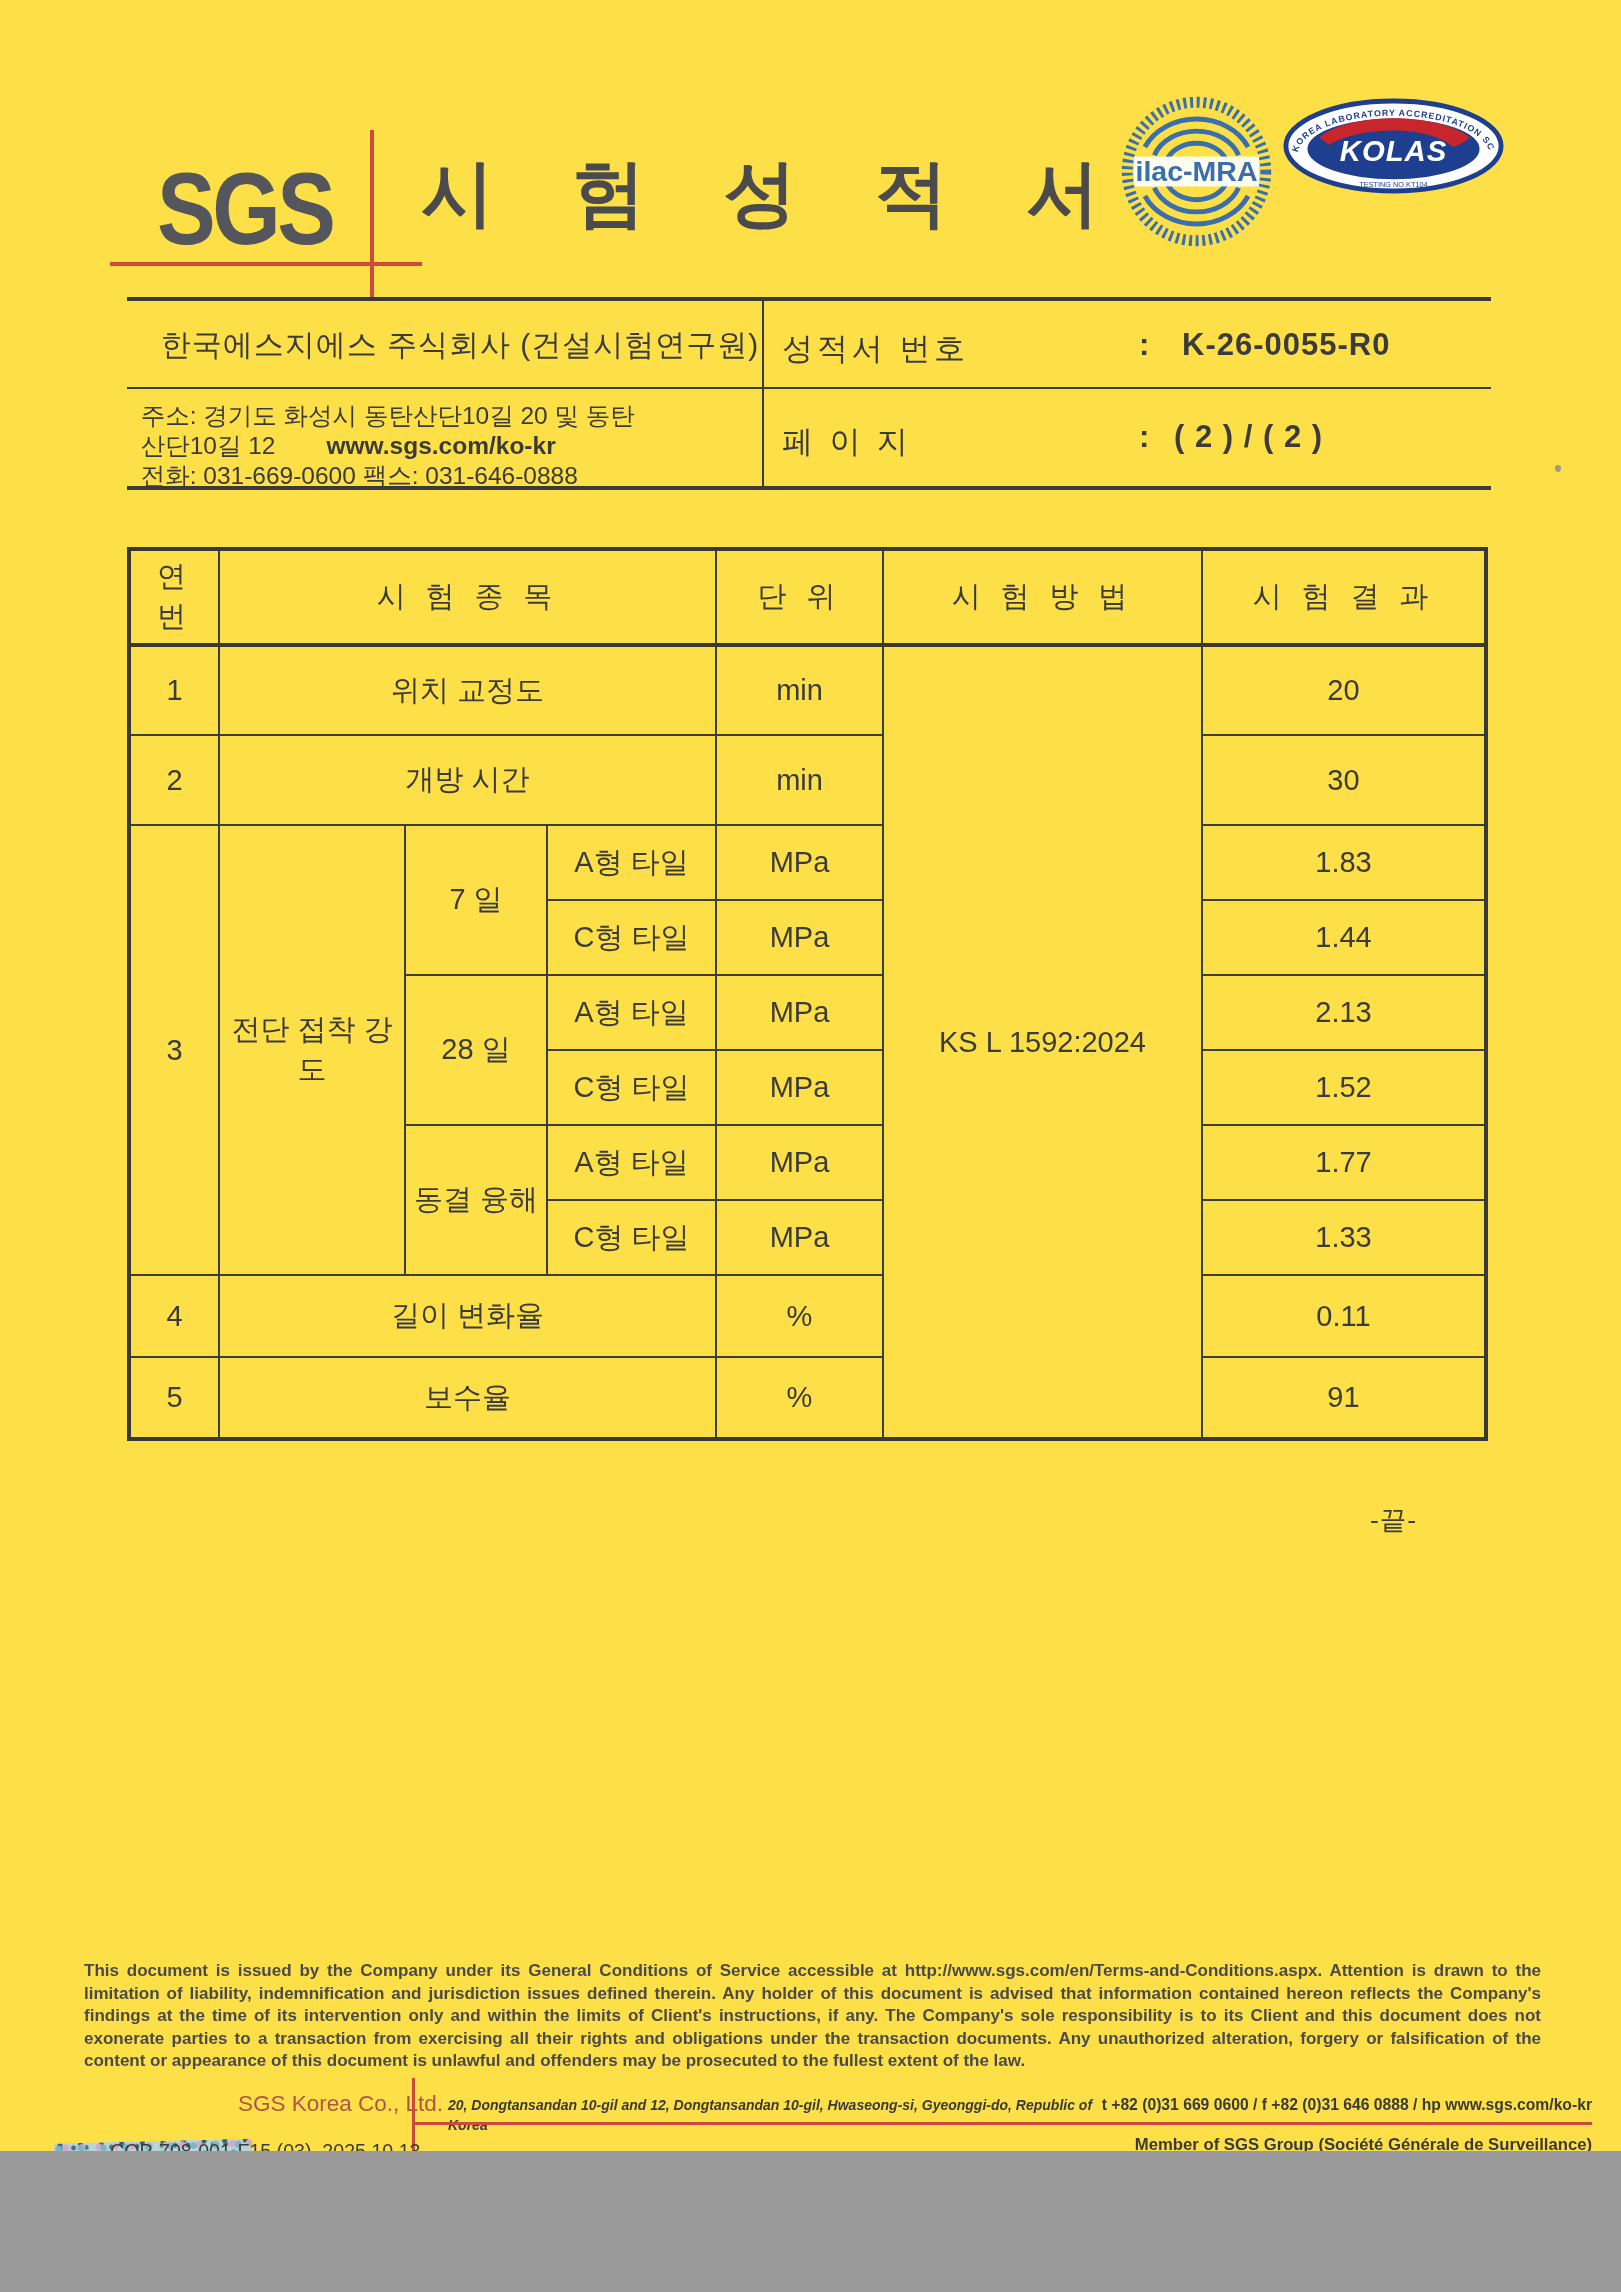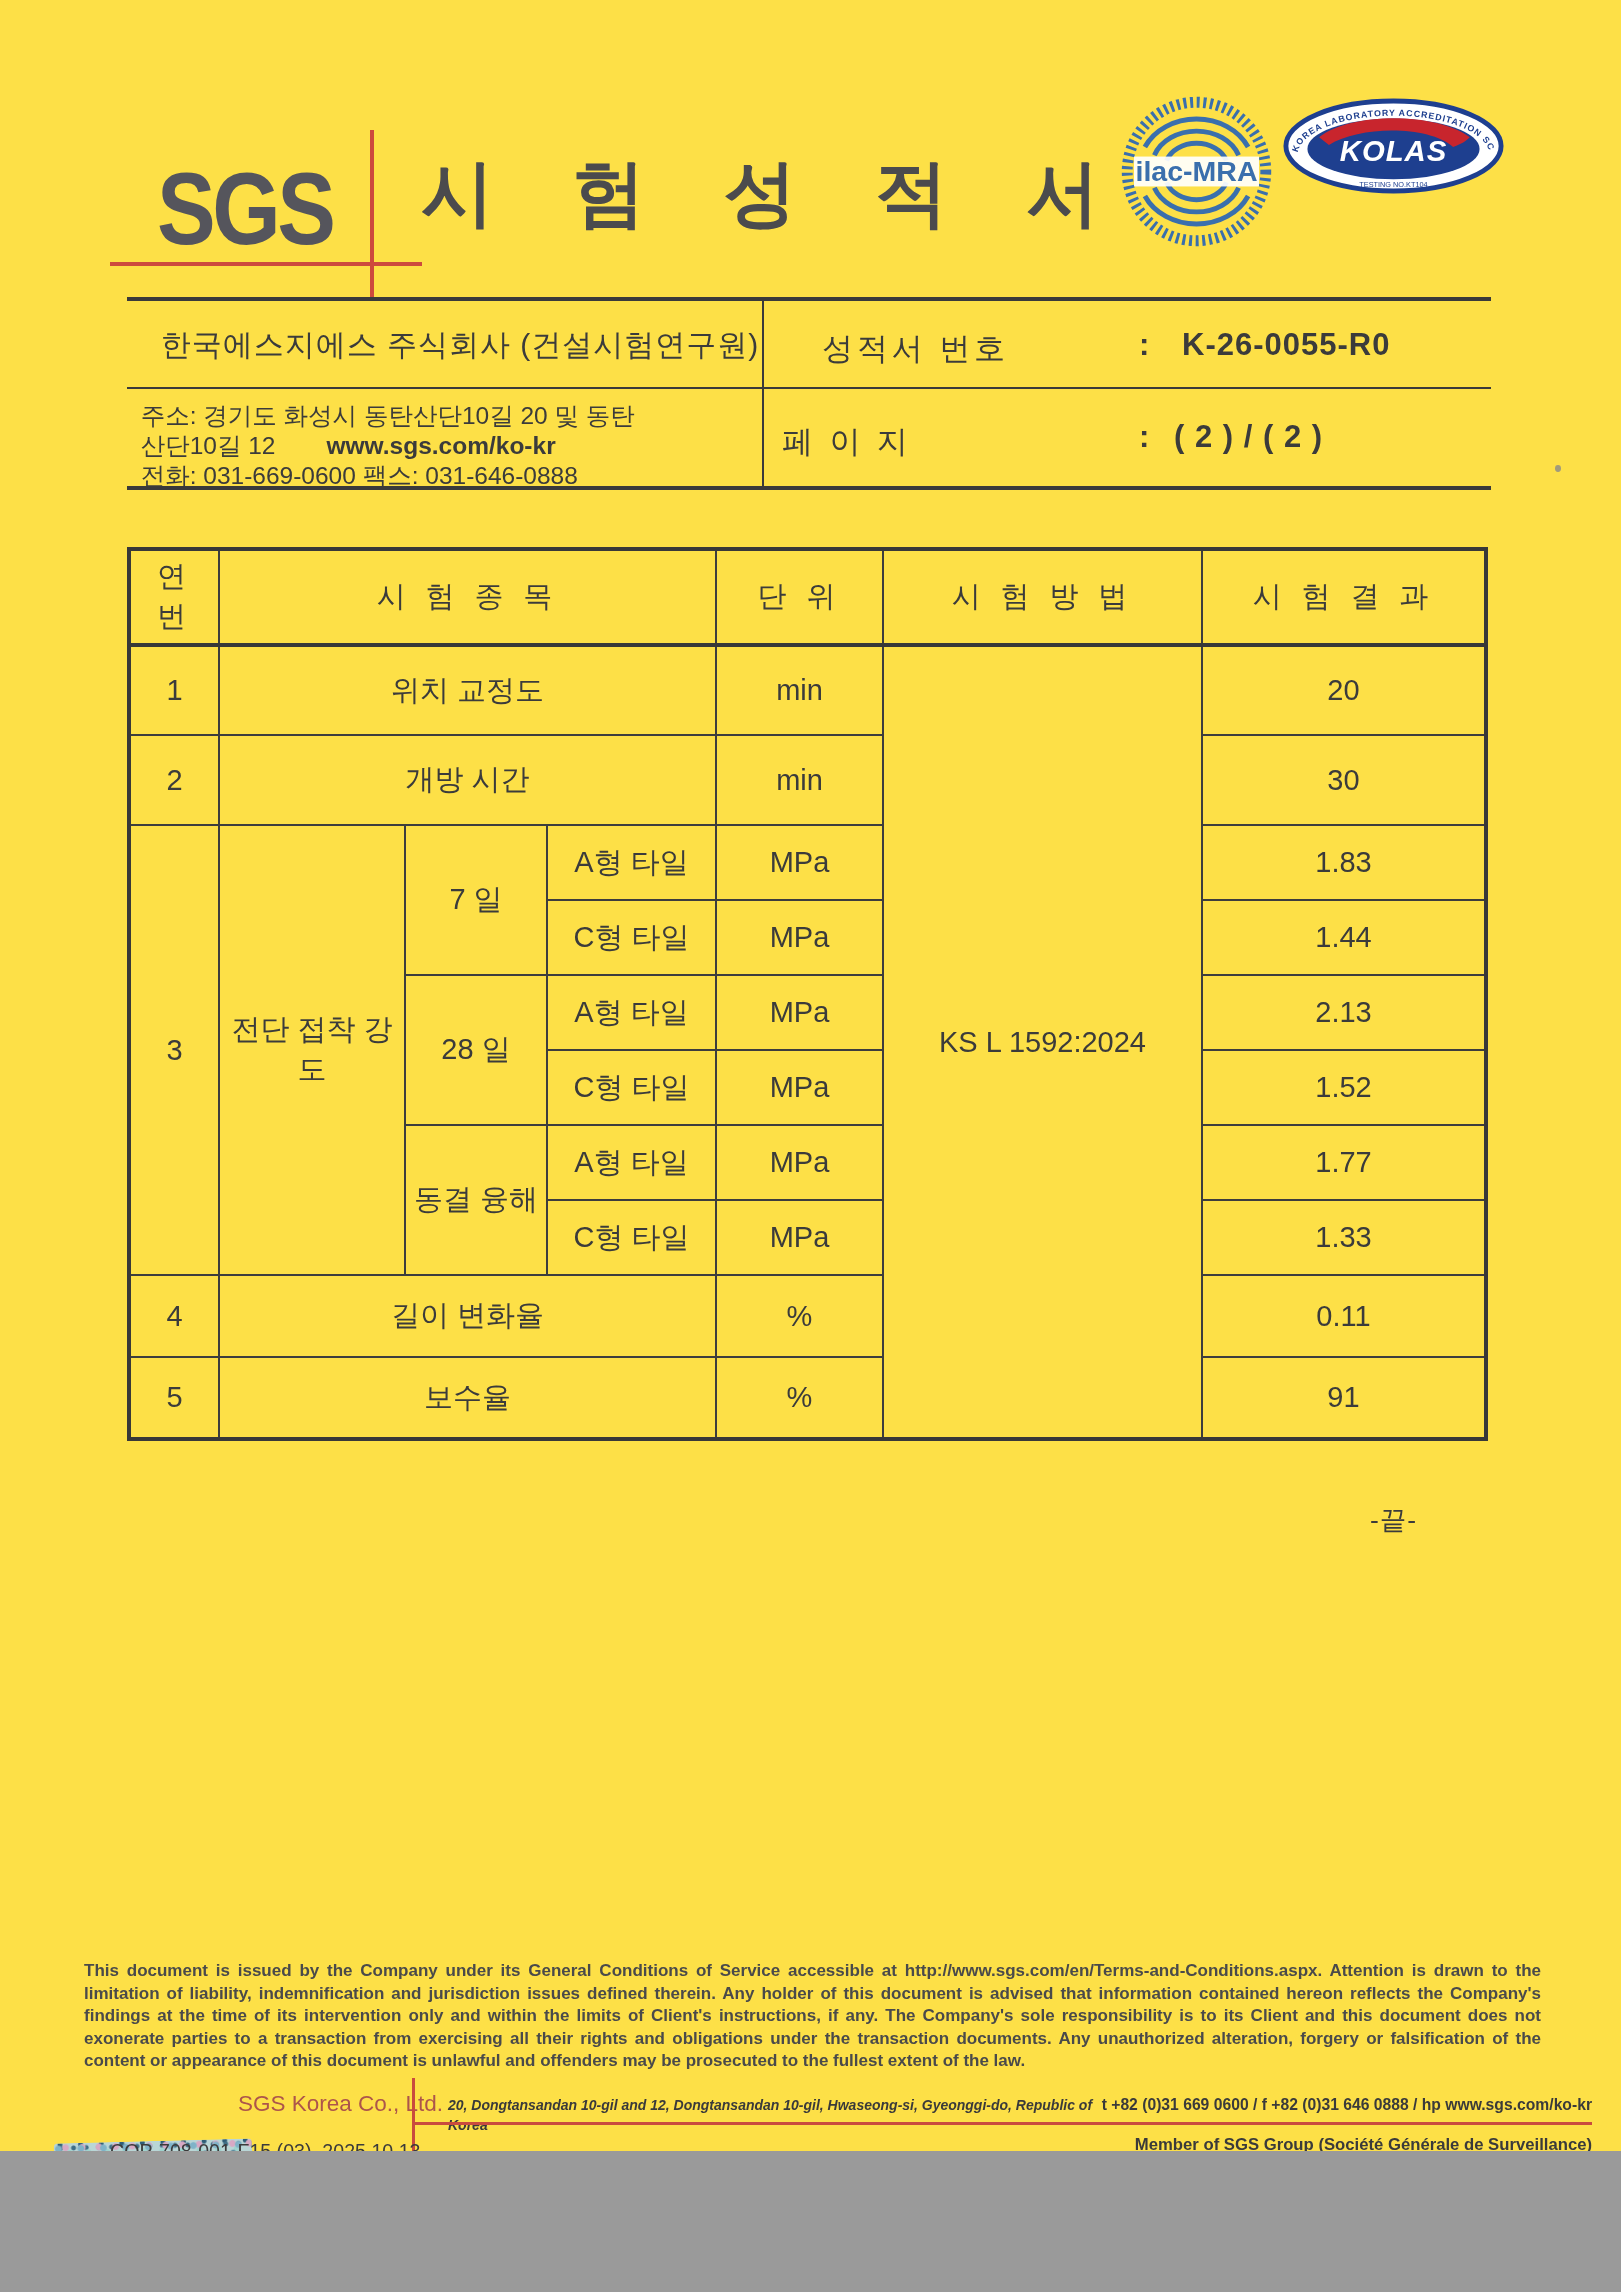--- a/index.html
+++ b/index.html
@@ -131,21 +131,21 @@
     <div class="info-company">한국에스지에스 주식회사 (건설시험연구원)</div>
 
     <div class="info-address">
       <div>주소: 경기도 화성시 동탄산단10길 20 및 동탄</div>
       <div>
         <span>산단10길 12</span><span class="site">www.sgs.com/ko-kr</span>
       </div>
       <div>전화: 031-669-0600 팩스: 031-646-0888</div>
     </div>
 
-    <div class="info-row-label" style="left:655px;top:27.4px;margin-left:40px;">성적서 번호</div>
+    <div class="info-row-label" style="left:655px;top:27.4px;">성적서 번호</div>
     <div class="info-colon" style="left:1012px;top:25.5px;">:</div>
     <div class="info-value" style="left:1055px;top:25.5px;">K-26-0055-R0</div>
 
     <div class="info-row-label" style="left:655px;top:120px;">페 이 지</div>
     <div class="info-colon" style="left:1012px;top:118px;">:</div>
     <div class="info-value" style="left:1047px;top:118px;">( 2 ) / ( 2 )</div>
   </div>
 
   <table class="results">
     <colgroup>

